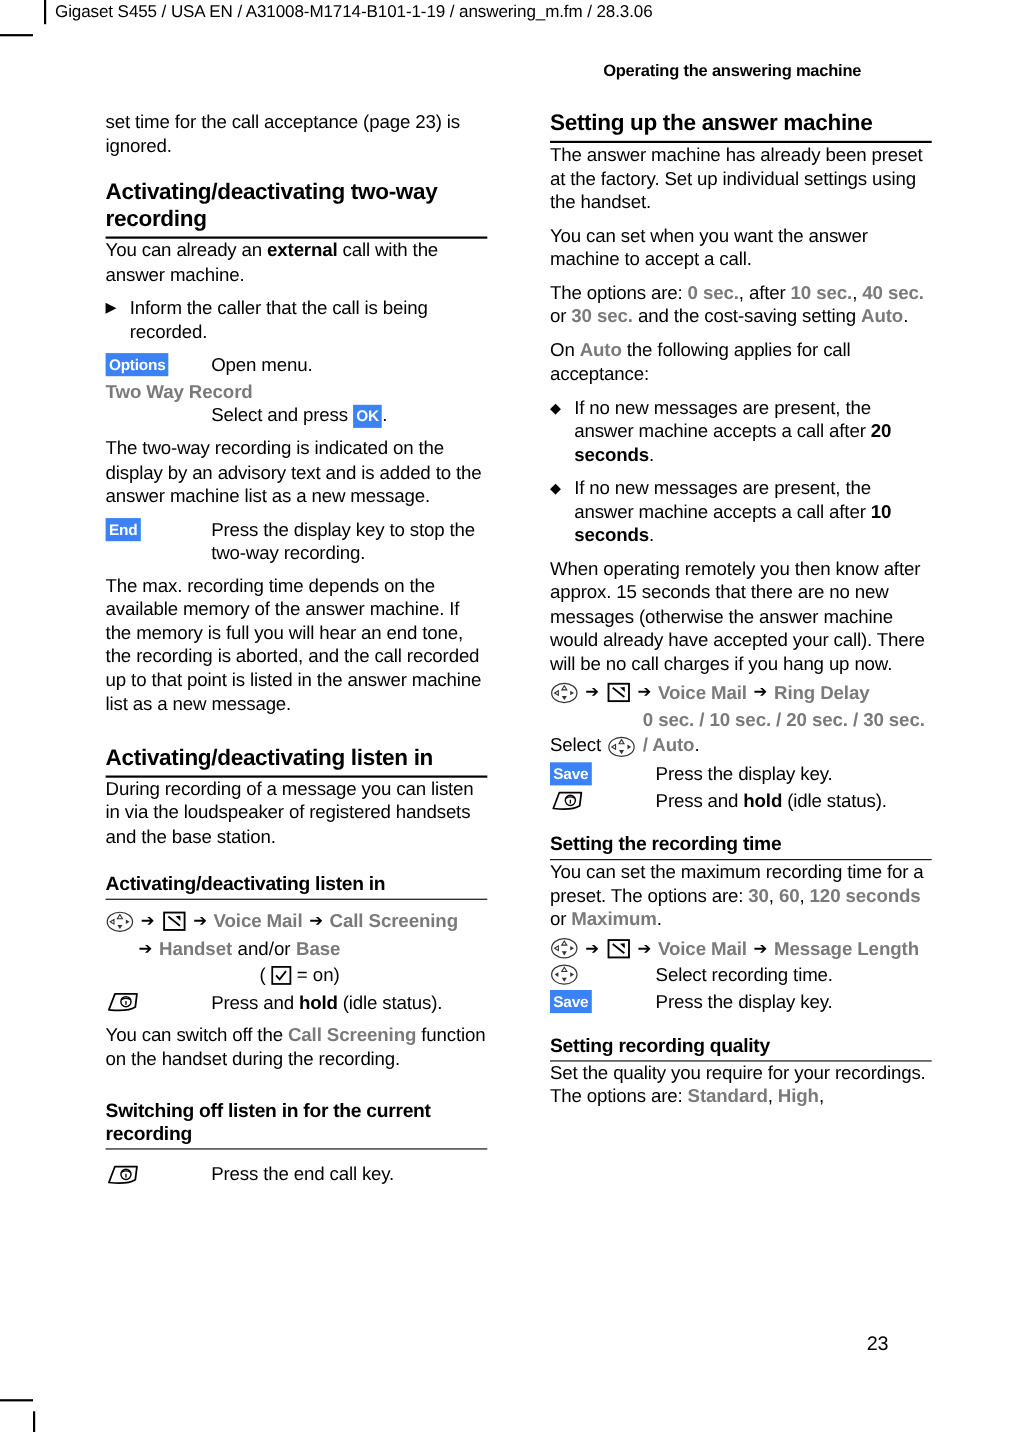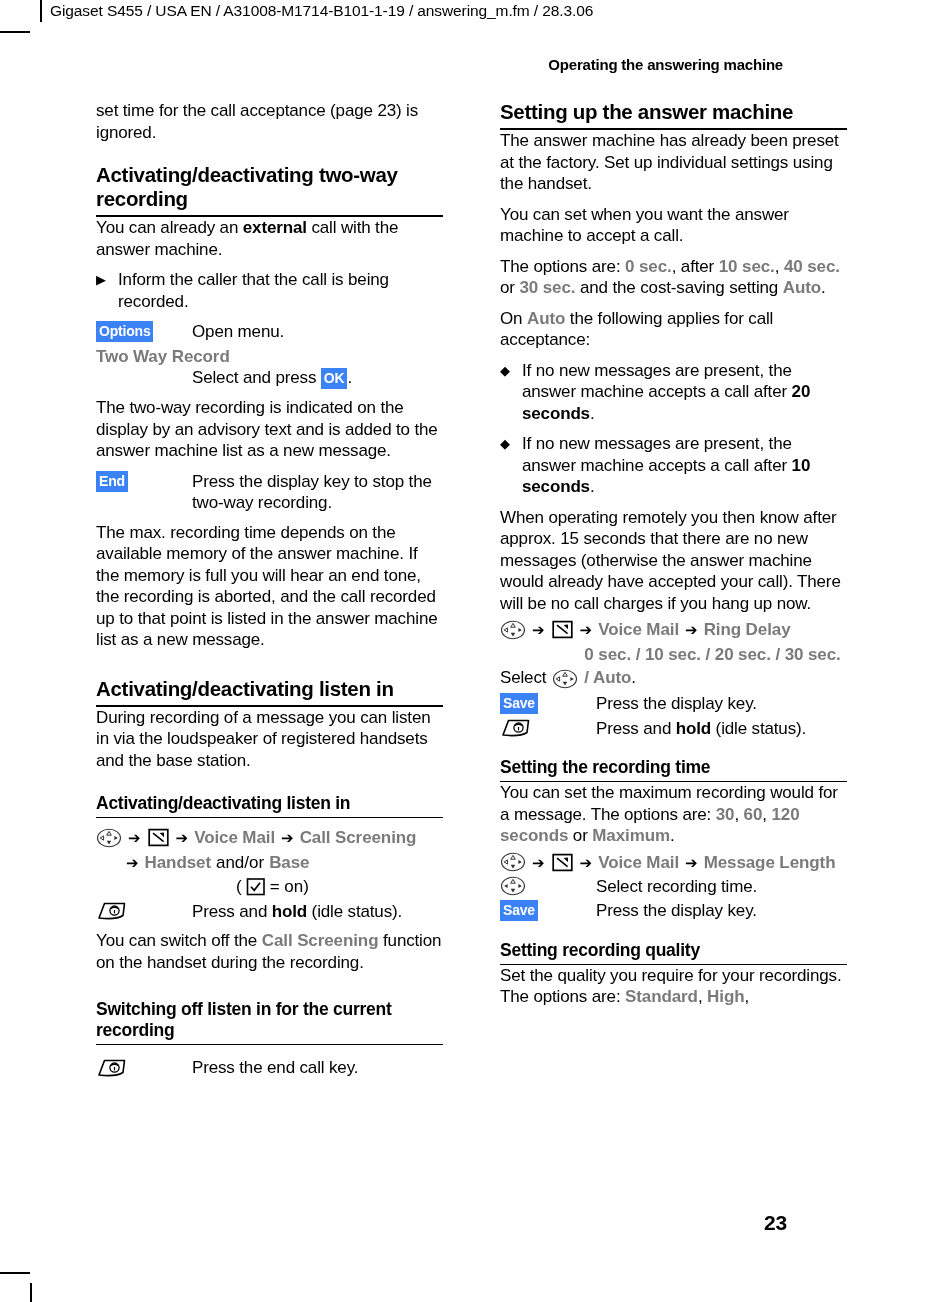--- a/index.html
+++ b/index.html
@@ -200,24 +200,24 @@
   
   .icon { display: inline-block; vertical-align: middle; }
   .ico-nav   { width: 26px; height: 20px; }
   .ico-tape  { width: 23px; height: 19px; }
   .ico-end   { width: 31px; height: 20px; }
   .ico-check { width: 20px; height: 18px; }
 
   
   .pagenum {
     position: absolute;
-    left: 764px;
+    left: 788px;
     top: 1211px;
-    font-size: 21px;
-    font-weight: bold;
+    font-size: 18px;
+    font-weight: normal;
     letter-spacing: -0.2px;
   }
 </style>
 </head>
 <body>
 
 <div class="page">
 
   <div class="cropmark cm-v" style="left:40px; top:0px;"></div>
   <div class="cropmark cm-h" style="left:0px; top:31px;"></div>
@@ -444,21 +444,21 @@
         </span>
       </span>
       <span class="dcol">
         <span>Press and </span><span class="b">hold</span><span> (idle status).</span>
       </span>
     </div>
 
     <h2 class="h2" style="margin-top:18px;">Setting the recording time</h2>
 
     <p class="body after-rule tight">
-      <span>You can set the maximum recording would for a message. The options are: </span><span class="menu">30</span><span>, </span><span class="menu">60</span><span>, </span><span class="menu">120 seconds</span><span> or </span><span class="menu">Maximum</span><span>.</span>
+      <span>You can set the maximum recording time for a preset. The options are: </span><span class="menu">30</span><span>, </span><span class="menu">60</span><span>, </span><span class="menu">120 seconds</span><span> or </span><span class="menu">Maximum</span><span>.</span>
     </p>
 
     <div class="navline">
       <span class="icon ico-nav">
         <svg viewBox="0 0 26 20" width="26" height="20">
           <ellipse cx="13" cy="10" rx="11.5" ry="8.7" fill="none" stroke="#333" stroke-width="1.1"></ellipse>
           <polygon points="13,3.4 15.3,7.2 10.7,7.2" fill="none" stroke="#333" stroke-width="1"></polygon>
           <polygon points="13,16.6 15.3,12.8 10.7,12.8" fill="#333"></polygon>
           <polygon points="4.2,10 7.6,7.9 7.6,12.1" fill="none" stroke="#333" stroke-width="1"></polygon>
           <polygon points="21.8,10 18.4,7.9 18.4,12.1" fill="#333"></polygon>

